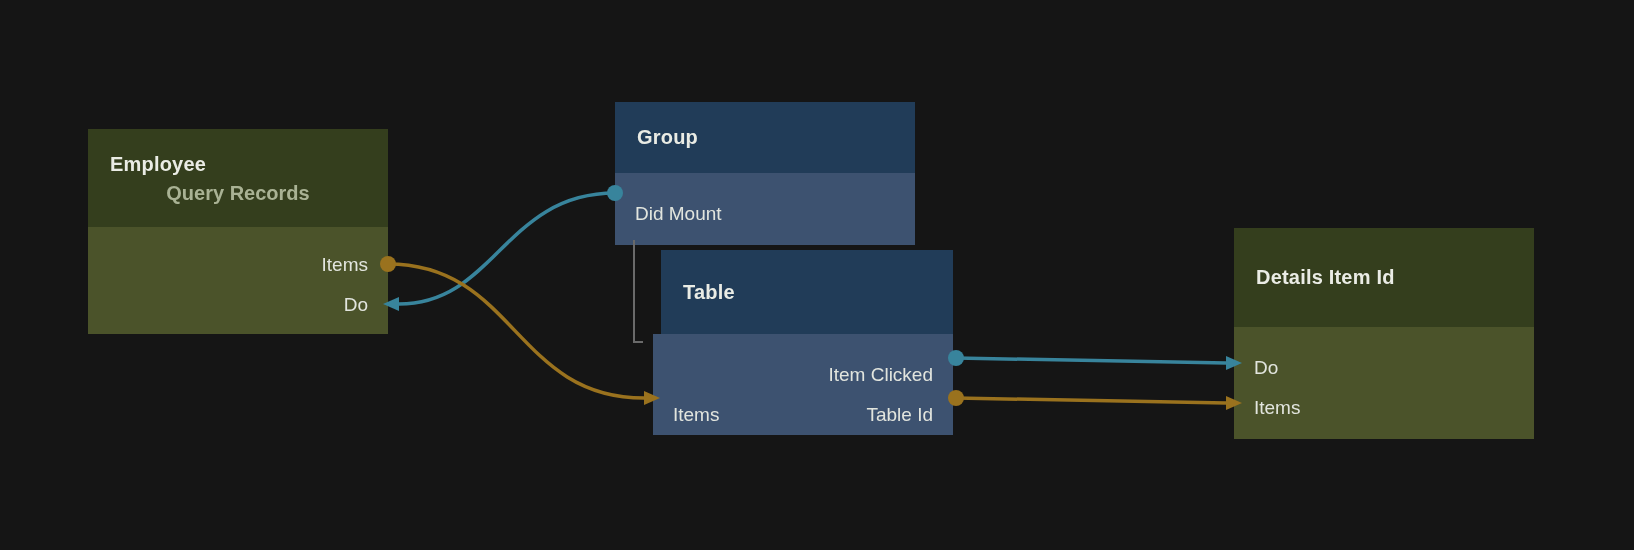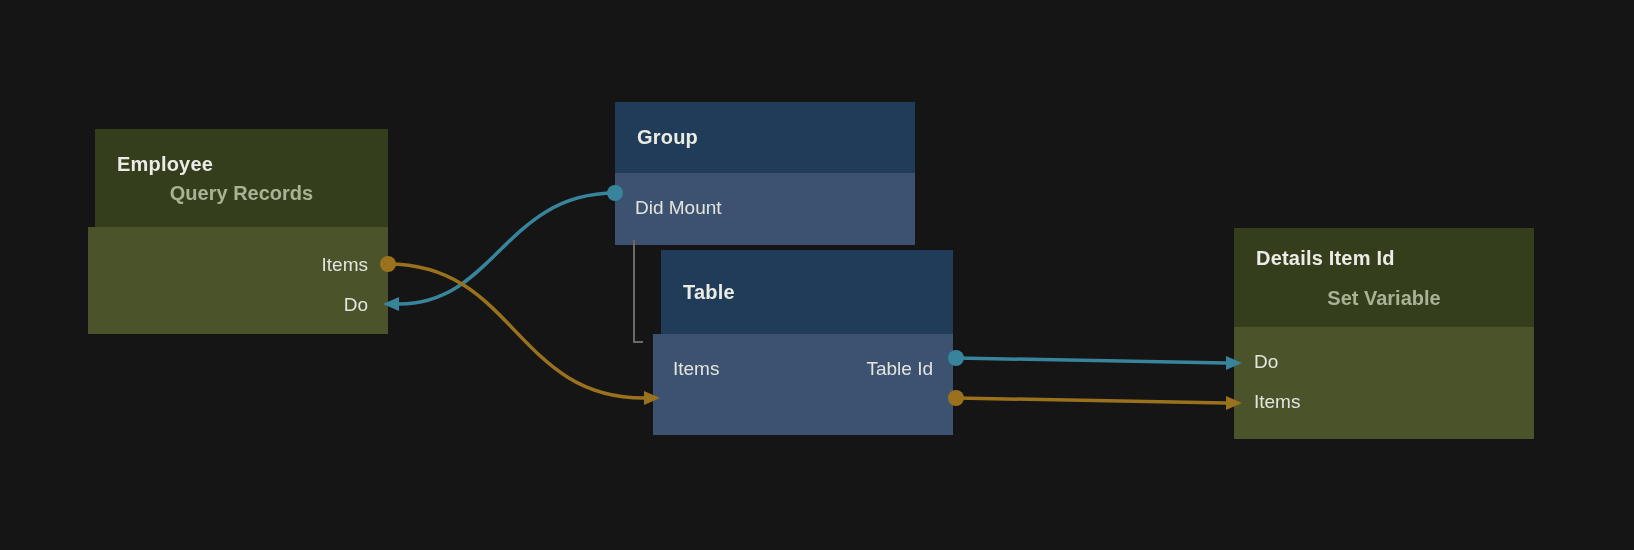--- a/index.html
+++ b/index.html
@@ -14,21 +14,21 @@
 
   .node {
     position:absolute; width:300px; z-index:1;
     display:flex; flex-direction:column;
   }
   .node-header {
     padding: 0 22px; display:flex; flex-direction:column; justify-content:center;
   }
   .node.olive .node-header { background: var(--olive_header, #343e1d); }
   .node.navy  .node-header { background: var(--navy_header, #213c58); }
-  .node-body { flex:1; padding-top:14px; }
+  .node-body { flex:1; padding-top:20px; }
   .node.olive .node-body { background: var(--olive_body, #4b532a); }
   .node.navy  .node-body { background: var(--navy_body, #3d5270); }
 
   .node-title {
     color: var(--title, #eaece5); font-size:20px; font-weight:700; line-height:29px;
     letter-spacing: .2px;
   }
   .node-subtitle {
     color: var(--subtitle, #a9b294); font-size:20px; font-weight:700; line-height:28px;text-align:center;
   }
@@ -41,21 +41,21 @@
   .port-label {
     color: var(--port_label, #e2e5de); font-size:19px; line-height:1;
   }
 </style>
 </head>
 <body>
 
 <div class="canvas">
 
   <div class="node olive" style="left:88px; top:129px; height:205px;">
-    <div class="node-header" style="height:98px;margin-left:7px;">
+    <div class="node-header" style="height:98px;">
       <div class="node-title">Employee</div>
       <div class="node-subtitle">Query Records</div>
     </div>
     <div class="node-body" style="padding-top:17px;">
       <div class="port-row justify-right">
         <span class="port-label">Items</span>
       </div>
       <div class="port-row justify-right">
         <span class="port-label">Do</span>
       </div>
@@ -71,31 +71,33 @@
         <span class="port-label">Did Mount</span>
       </div>
     </div>
   </div>
 
   <div class="node navy" style="left:653px; top:250px; height:185px;">
     <div class="node-header" style="height:84px;margin-left:8px;">
       <div class="node-title">Table</div>
     </div>
     <div class="node-body">
+      <div class="port-row justify-right">
+        <span class="port-label">Item Clicked</span>
+      </div>
       <div class="port-row justify-both">
         <span class="port-label">Items</span>
         <span class="port-label">Table Id</span>
       </div>
     </div>
   </div>
 
   <div class="node olive" style="left:1234px; top:228px; height:211px;">
     <div class="node-header" style="height:99px;gap:11px;">
       <div class="node-title">Details Item Id</div>
-      <div class="node-subtitle">Set Variable</div>
     </div>
     <div class="node-body">
       <div class="port-row justify-left">
         <span class="port-label">Do</span>
       </div>
       <div class="port-row justify-left">
         <span class="port-label">Items</span>
       </div>
     </div>
   </div>

